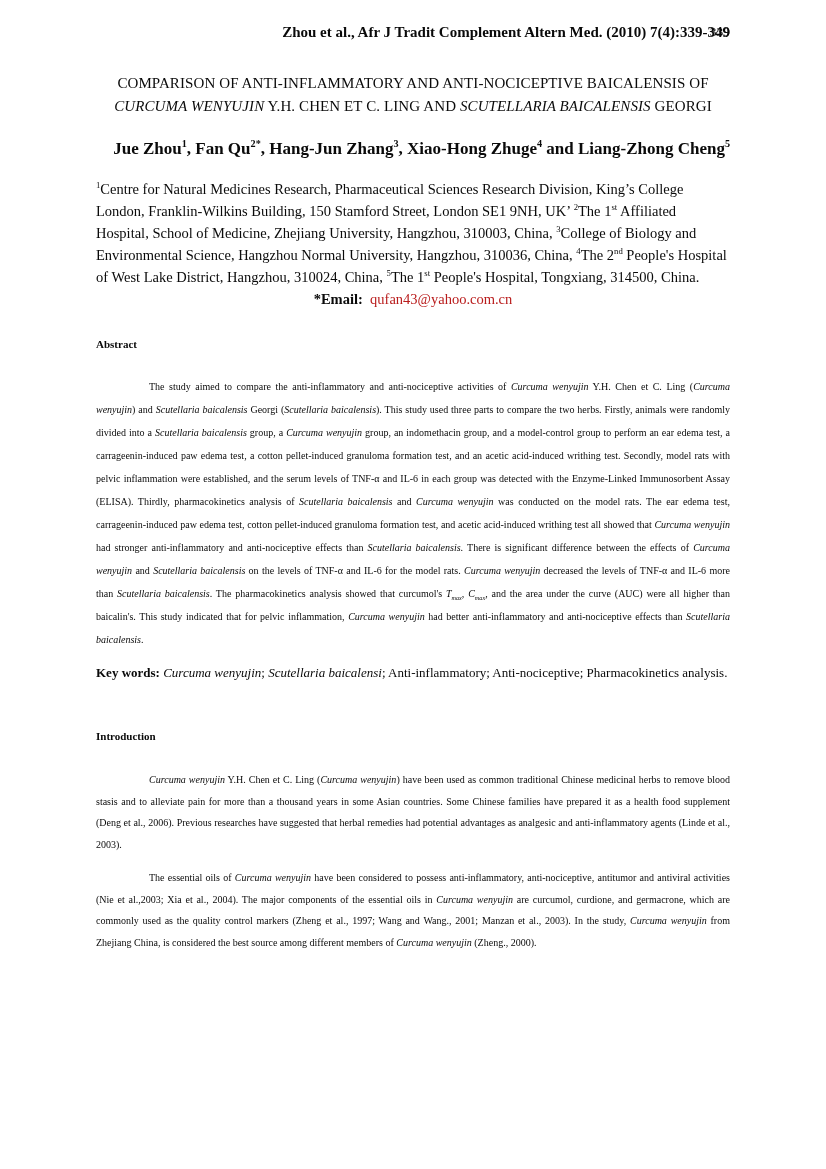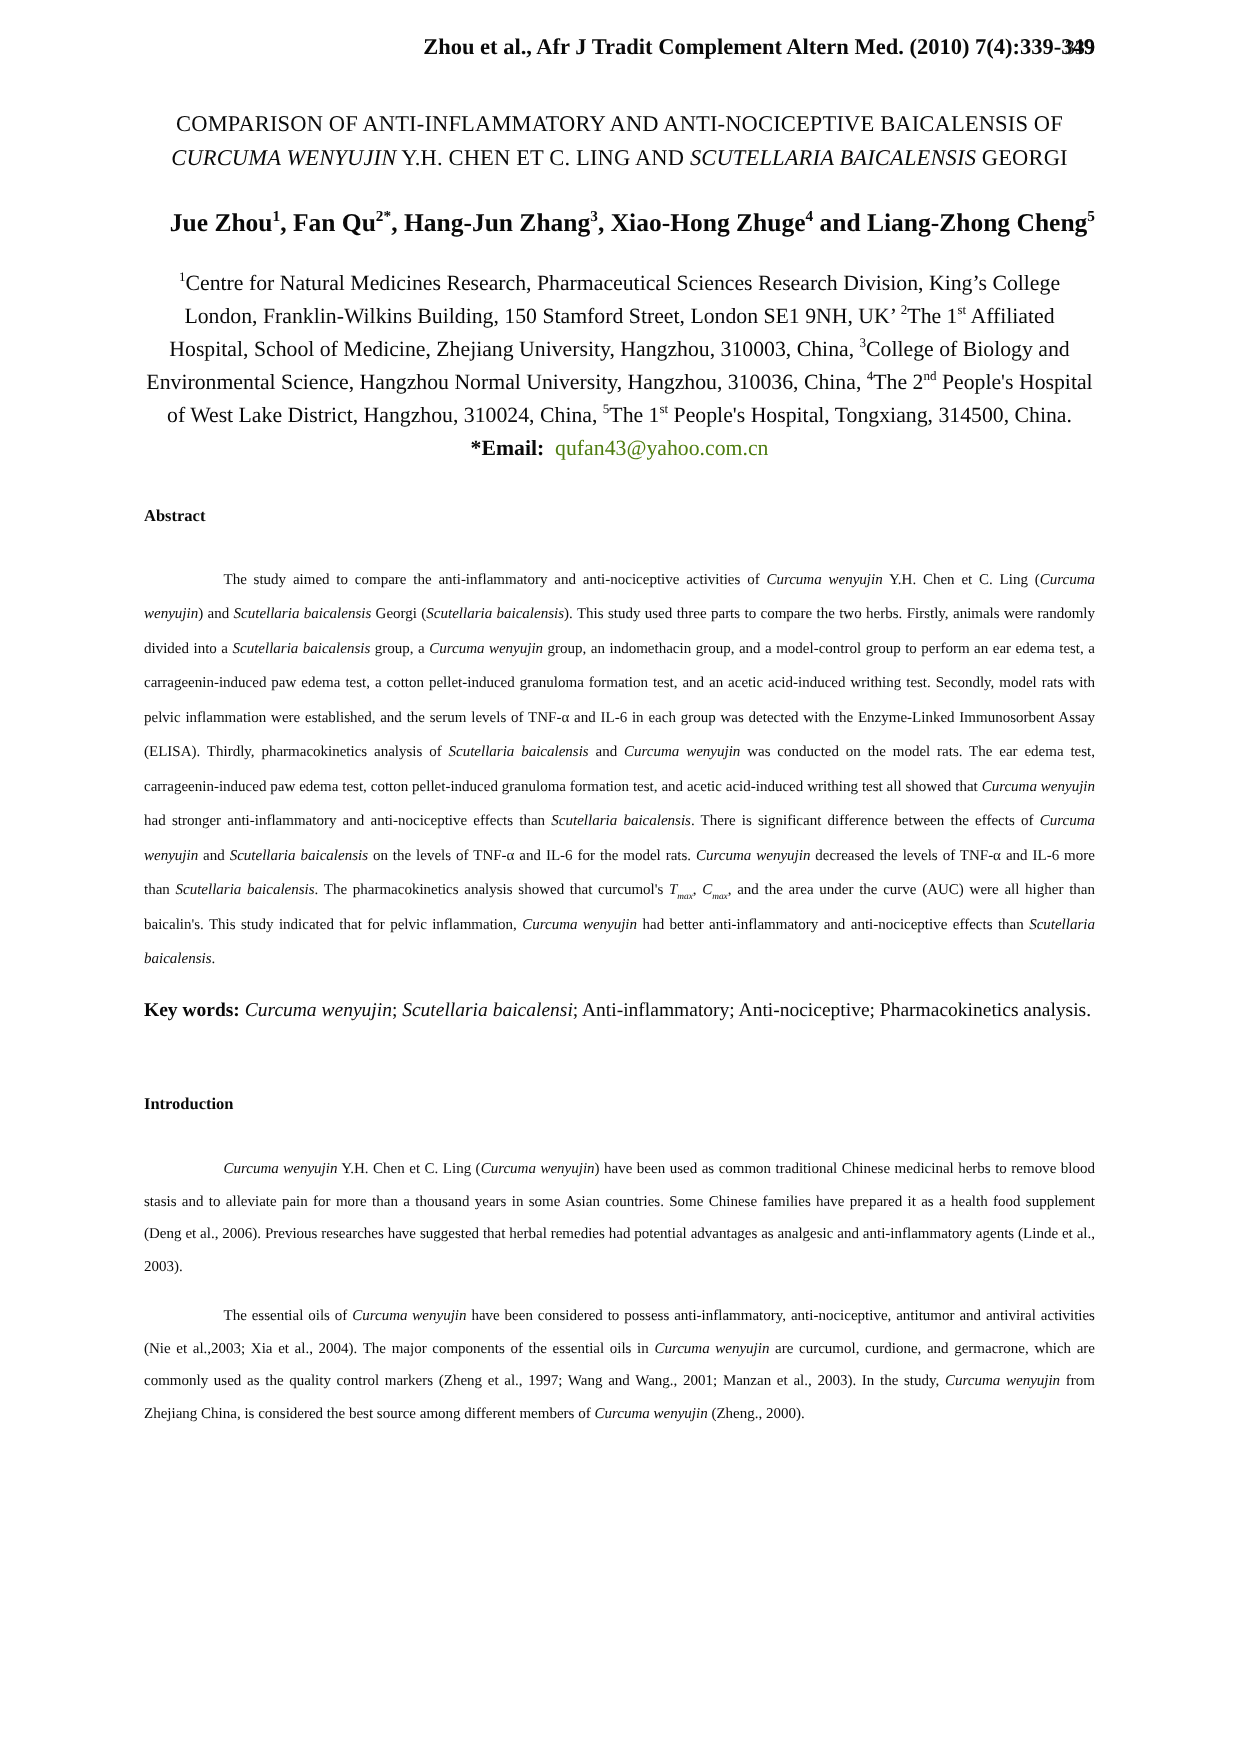--- a/index.html
+++ b/index.html
@@ -6,21 +6,21 @@
   .page{
     width:826px;height:1169px;background:#ffffff;position:relative;
     font-family:"Liberation Serif","DejaVu Serif",serif;color:#0a0a0a;
     box-sizing:border-box;padding:0 96px;overflow:hidden;
   }
   .header{margin-top:24px;position:relative;text-align:right;
     font-weight:bold;font-size:15px;line-height:17px;}
   .page-num{position:absolute;right:0;top:-1px;font-weight:normal;font-size:13.5px;}
   .title{margin-top:31px;text-align:center;font-size:15px;line-height:23px;letter-spacing:.1px;}
   .authors{margin-top:20px;text-align:right;font-weight:bold;font-size:17px;line-height:21px;}
-  .affil{margin-top:19px;text-align:center;font-size:14.5px;line-height:22px;}
+  .affil{margin-top:19px;font-size:14.5px;line-height:22px;}
   .email-line{text-align:center;font-size:14.5px;line-height:22px;}
   .email-label{font-weight:bold;margin-top:44px;}
   .heading{margin-top:26px;font-weight:bold;font-size:11px;line-height:17px;}
   .body-text{font-size:10px;line-height:23px;text-align:justify;}
   .abs-body{margin-top:22px;text-indent:53px;}
   .keywords{margin-top:10px;font-size:13px;line-height:23px;}
   .intro-heading{margin-top:44px;}
   .intro-para{margin-top:12px;text-indent:53px;line-height:21.5px;}
   .intro-para.first{margin-top:24px;}
   .sup{vertical-align:super;font-size:0.6em;line-height:0;}
@@ -40,21 +40,21 @@
     <div><span>COMPARISON OF ANTI-INFLAMMATORY AND ANTI-NOCICEPTIVE BAICALENSIS OF</span></div>
     <div><span style="font-style: italic;">CURCUMA WENYUJIN</span><span> Y.H. CHEN ET C. LING AND </span><span style="font-style: italic;">SCUTELLARIA BAICALENSIS</span><span> GEORGI</span></div>
   </div>
 
   <div class="authors"><span>Jue Zhou</span><span class="sup">1</span><span>, Fan Qu</span><span class="sup">2*</span><span>, Hang-Jun Zhang</span><span class="sup">3</span><span>, Xiao-Hong Zhuge</span><span class="sup">4</span><span> and Liang-Zhong Cheng</span><span class="sup">5</span></div>
 
   <div class="affil"><span class="sup">1</span><span>Centre for Natural Medicines Research, Pharmaceutical Sciences Research Division, King’s College London, Franklin-Wilkins Building, 150 Stamford Street, London SE1 9NH, UK’ </span><span class="sup">2</span><span>The 1</span><span class="sup">st</span><span> Affiliated Hospital, School of Medicine, Zhejiang University, Hangzhou, 310003, China, </span><span class="sup">3</span><span>College of Biology and Environmental Science, Hangzhou Normal University, Hangzhou, 310036, China, </span><span class="sup">4</span><span>The 2</span><span class="sup">nd</span><span> People's Hospital of West Lake District, Hangzhou, 310024, China, </span><span class="sup">5</span><span>The 1</span><span class="sup">st</span><span> People's Hospital, Tongxiang, 314500, China.</span></div>
 
   <div class="email-line">
     <span class="email-label">*Email:</span>
-    <span>&nbsp;</span><span style="color: #4d7c0f;">qufan43@yahoo.com.cn</span>
+    <span>&nbsp;</span><span style="color: #b91c1c;">qufan43@yahoo.com.cn</span>
   </div>
 
   <div class="heading">Abstract</div>
 
   <div class="body-text abs-body"><span>The study aimed to compare the anti-inflammatory and anti-nociceptive activities of </span><span style="font-style: italic;">Curcuma wenyujin</span><span> Y.H. Chen et C. Ling (</span><span style="font-style: italic;">Curcuma wenyujin</span><span>) and </span><span style="font-style: italic;">Scutellaria baicalensis</span><span> Georgi (</span><span style="font-style: italic;">Scutellaria baicalensis</span><span>). This study used three parts to compare the two herbs. Firstly, animals were randomly divided into a </span><span style="font-style: italic;">Scutellaria baicalensis</span><span> group, a </span><span style="font-style: italic;">Curcuma wenyujin</span><span> group, an indomethacin group, and a model-control group to perform an ear edema test, a carrageenin-induced paw edema test, a cotton pellet-induced granuloma formation test, and an acetic acid-induced writhing test. Secondly, model rats with pelvic inflammation were established, and the serum levels of TNF-α and IL-6 in each group was detected with the Enzyme-Linked Immunosorbent Assay (ELISA). Thirdly, pharmacokinetics analysis of </span><span style="font-style: italic;">Scutellaria baicalensis</span><span> and </span><span style="font-style: italic;">Curcuma wenyujin</span><span> was conducted on the model rats. The ear edema test, carrageenin-induced paw edema test, cotton pellet-induced granuloma formation test, and acetic acid-induced writhing test all showed that </span><span style="font-style: italic;">Curcuma wenyujin</span><span> had stronger anti-inflammatory and anti-nociceptive effects than </span><span style="font-style: italic;">Scutellaria baicalensis</span><span>. There is significant difference between the effects of </span><span style="font-style: italic;">Curcuma wenyujin</span><span> and </span><span style="font-style: italic;">Scutellaria baicalensis</span><span> on the levels of TNF-α and IL-6 for the model rats. </span><span style="font-style: italic;">Curcuma wenyujin</span><span> decreased the levels of TNF-α and IL-6 more than </span><span style="font-style: italic;">Scutellaria baicalensis</span><span>. The pharmacokinetics analysis showed that curcumol's </span><span style="font-style: italic;">T</span><span class="sub" style="font-style: italic;">max</span><span>, </span><span style="font-style: italic;">C</span><span class="sub" style="font-style: italic;">max</span><span>, and the area under the curve (AUC) were all higher than baicalin's. This study indicated that for pelvic inflammation, </span><span style="font-style: italic;">Curcuma wenyujin</span><span> had better anti-inflammatory and anti-nociceptive effects than </span><span style="font-style: italic;">Scutellaria baicalensis</span><span>.</span></div>
 
   <div class="keywords kw"><span style="font-weight: bold;">Key words: </span><span style="font-style: italic;">Curcuma wenyujin</span><span>; </span><span style="font-style: italic;">Scutellaria baicalensi</span><span>; Anti-inflammatory; Anti-nociceptive; Pharmacokinetics analysis.</span></div>
 
   <div class="heading intro-heading">Introduction</div>
 

